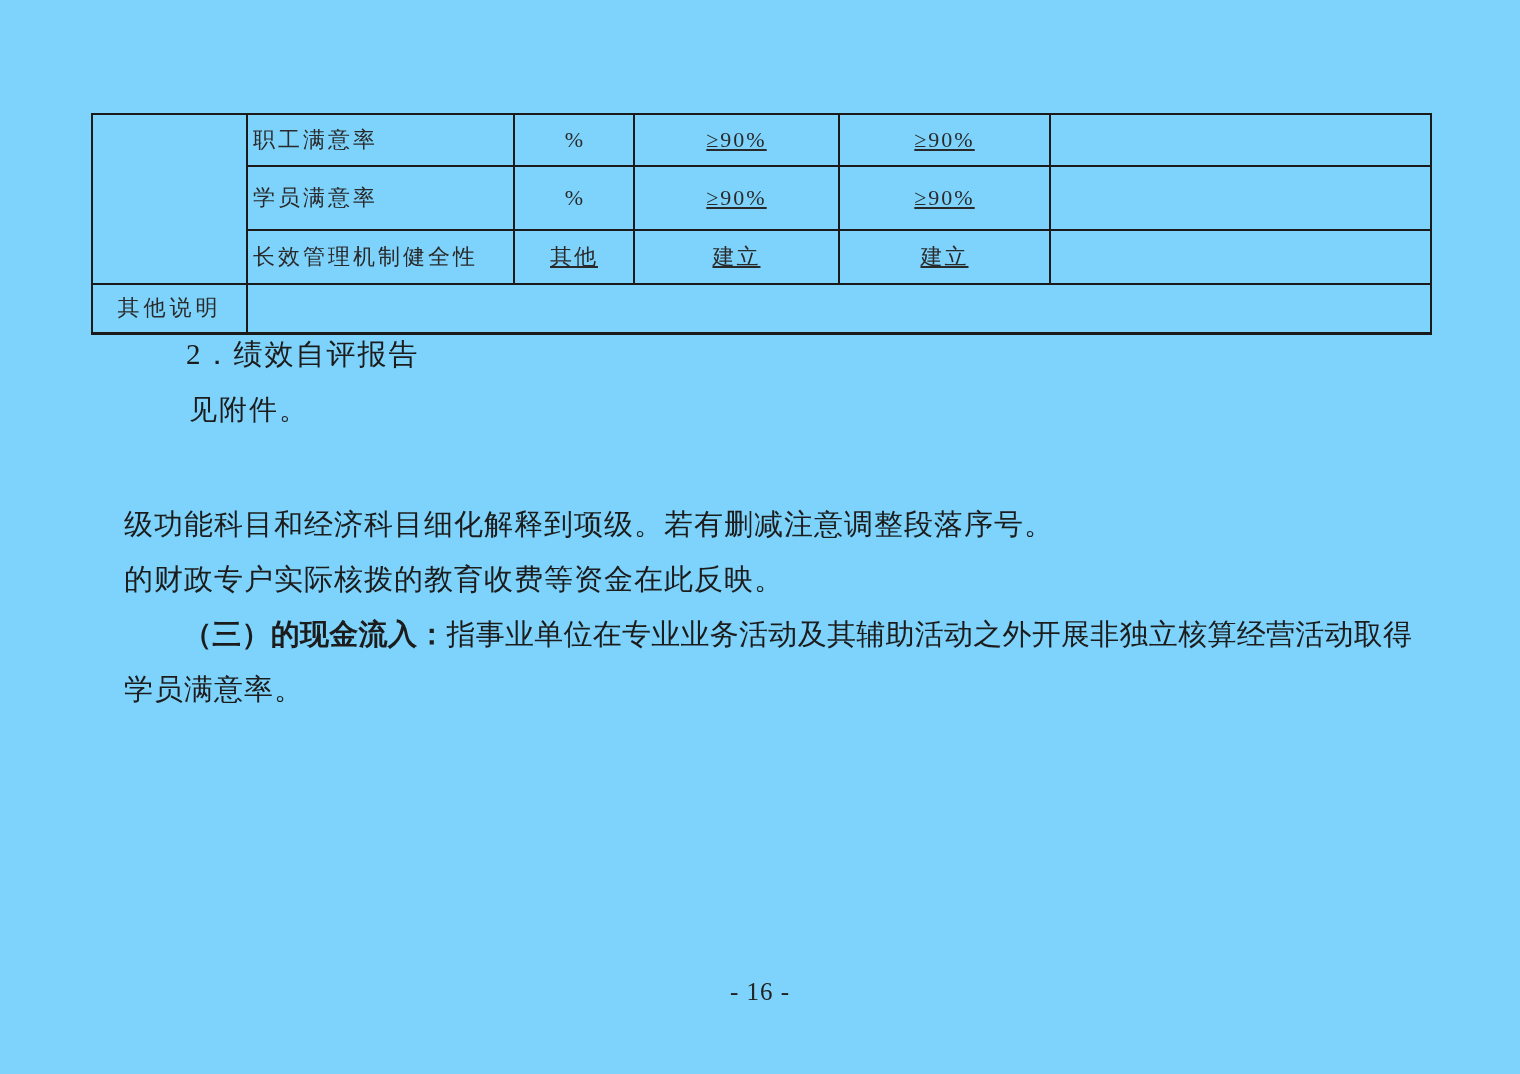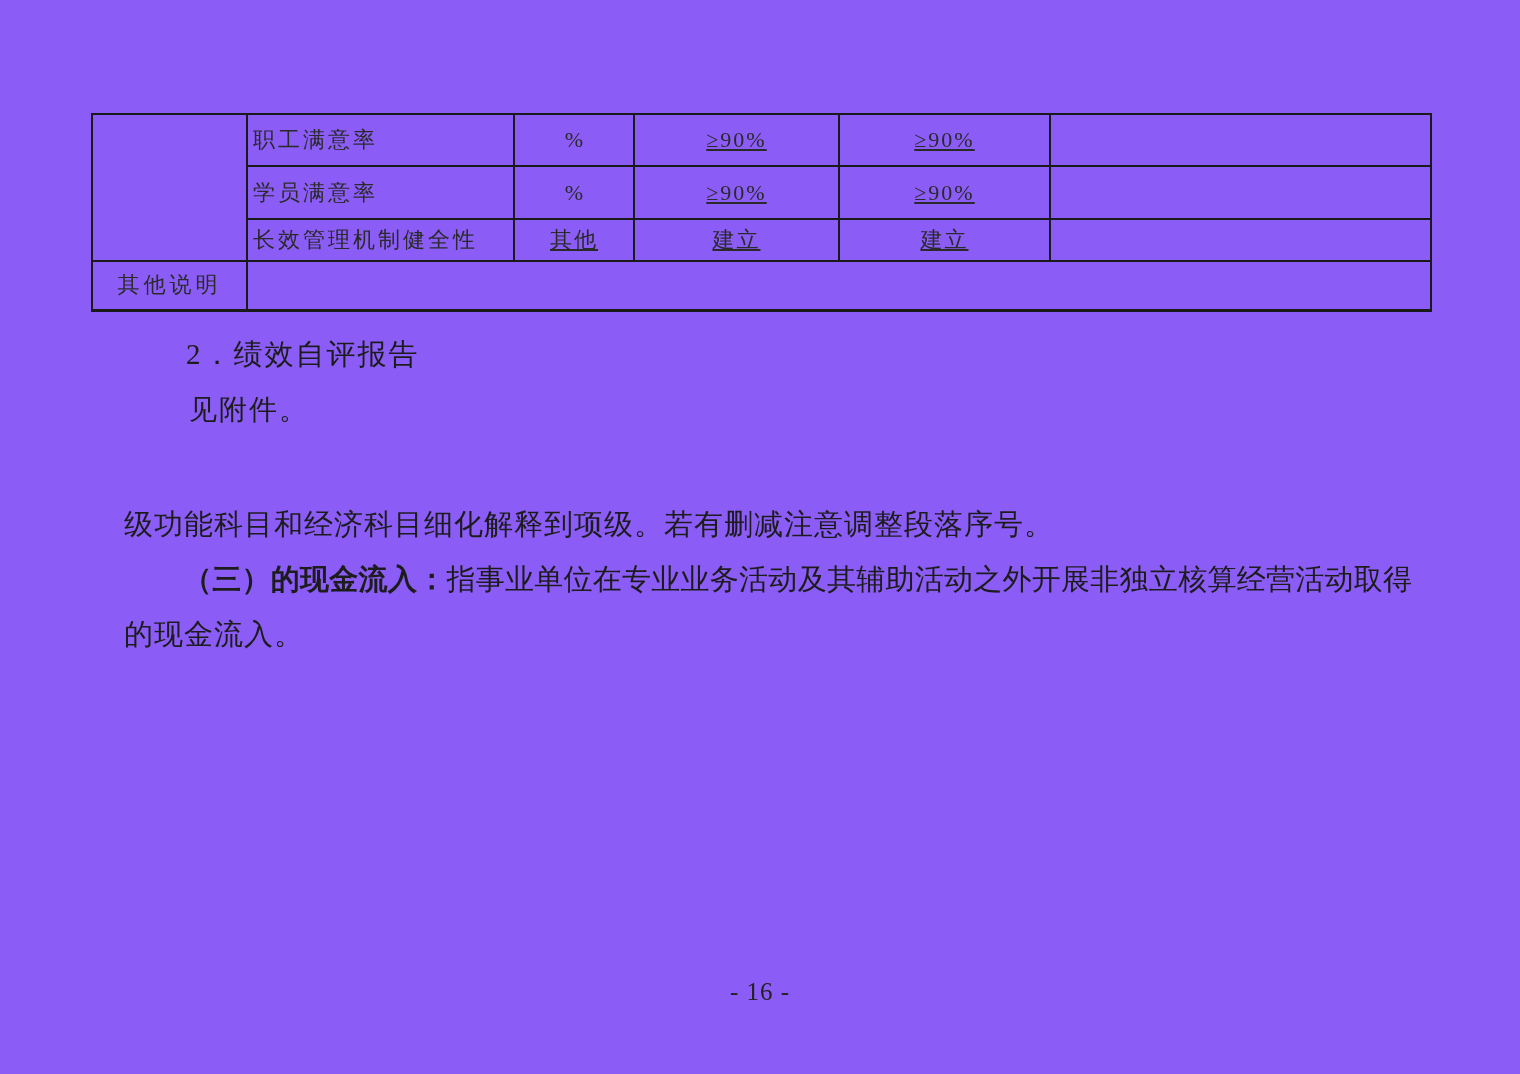--- a/index.html
+++ b/index.html
@@ -1,21 +1,21 @@
 <!DOCTYPE html>
 <html><head>
 <meta charset="utf-8">
 <style>
   * { margin: 0; padding: 0; box-sizing: border-box; }
   html, body { background: #e8e8e8; }
   .page {
     position: relative;
     width: 1520px;
     height: 1074px;
-    background: #8b5cf6;
+    background: #7dd3fc;
     font-family: "Liberation Serif", "DejaVu Serif", serif;
     color: #1c1c1c;
     overflow: hidden;
   }
 
   
   table.grid {
     position: absolute;
     left: 91px;
     top: 113px;
@@ -26,22 +26,22 @@
     color: #2a2a2a;
   }
   table.grid td {
     border: 2px solid #1a1a1a;
     vertical-align: middle;
     text-align: center;
     overflow: hidden;
     white-space: nowrap;
   }
   table.grid tr.r1 td { height: 52px; }
-  table.grid tr.r2 td { height: 53px; }
-  table.grid tr.r3 td { height: 42px; }
+  table.grid tr.r2 td { height: 64px; }
+  table.grid tr.r3 td { height: 54px; }
   table.grid tr.r4 td { height: 49px; }
   table.grid td.name {
     text-align: left;
     padding-left: 5px;
     letter-spacing: 3px;
   }
   table.grid td.cat { letter-spacing: 4px; }
   table.grid td.val { letter-spacing: 2px; text-decoration: underline; }
   table.grid tr.r4 td { border-bottom-width: 3px; }
 
@@ -149,20 +149,21 @@
 
   <div class="h-serif" style="top:330px">2．绩效自评报告</div>
 
   <div class="plain-line" style="top:388px">见附件。</div>
 
 
   <div class="body-text">
     <div class="line last"><span>级功能科目和经济科目细化解释到项级。若有删减注意调整段落序号。</span></div>
 
 
+    <div class="line last"><span>的财政专户实际核拨的教育收费等资金在此反映。</span></div>
 
     <div class="line indent"><span class="lead">（三）的现金流入：</span><span>指事业单位在专业业务活动及其辅助活动之外开展非独立核算经营活动取得</span></div>
-    <div class="line last"><span>的现金流入。</span></div>
+    <div class="line last"><span>学员满意率。</span></div>
   </div>
 
   <div class="page-number">- 16 -</div>
 
 </div>
 
 </body></html>

